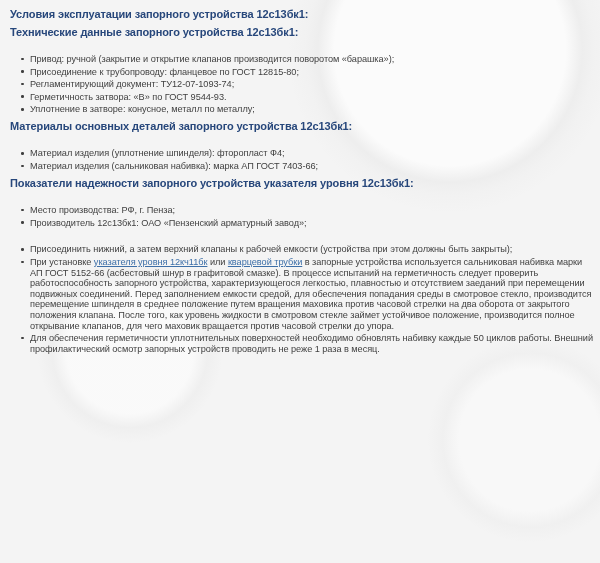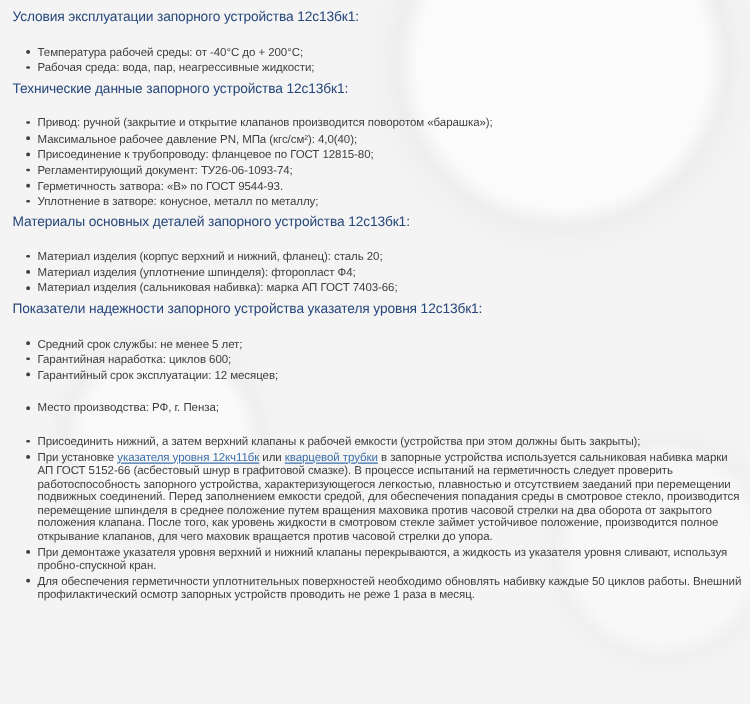--- a/index.html
+++ b/index.html
@@ -38,21 +38,21 @@
     background: radial-gradient(circle,
       rgba(255,255,255,0.4) 45%,
       rgba(120,120,120,0.03) 56%,
       rgba(255,255,255,0) 66%);
   }
   .content { position: relative; z-index: 1; }
   h2.hd {
     color: #27477b;
     font-size: 11px;
     line-height: 12.5px;
-    font-weight: normal;
+    font-weight: bold;
     letter-spacing: -0.1px;
     margin: 5px 0 0 0;
   }
   section:first-of-type h2.hd { margin-top: 0; }
   ul.bl {
     list-style: none;
     margin: 16px 0 0 0;
   }
   ul.bl li {
     position: relative;
@@ -82,64 +82,53 @@
 <body>
 
 <div class="watermark wm-1"></div>
 <div class="watermark wm-2"></div>
 <div class="watermark wm-3"></div>
 
 <div class="content">
 
   <section>
     <h2 class="hd">Условия эксплуатации запорного устройства 12с13бк1:</h2>
-    <ul class="bl">
-      <li>Температура рабочей среды: от -40°С до + 200°С;</li>
-      <li>Рабочая среда: вода, пар, неагрессивные жидкости;</li>
-    </ul>
   </section>
 
   <section>
     <h2 class="hd">Технические данные запорного устройства 12с13бк1:</h2>
     <ul class="bl">
       <li>Привод: ручной (закрытие и открытие клапанов производится поворотом «барашка»);</li>
-      <li>Максимальное рабочее давление PN, МПа (кгс/см²): 4,0(40);</li>
       <li>Присоединение к трубопроводу: фланцевое по ГОСТ 12815-80;</li>
-      <li>Регламентирующий документ: ТУ26-06-1093-74;</li>
+      <li>Регламентирующий документ: ТУ12-07-1093-74;</li>
       <li>Герметичность затвора: «В» по ГОСТ 9544-93.</li>
       <li>Уплотнение в затворе: конусное, металл по металлу;</li>
     </ul>
   </section>
 
   <section>
     <h2 class="hd">Материалы основных деталей запорного устройства 12с13бк1:</h2>
     <ul class="bl">
-      <li>Материал изделия (корпус верхний и нижний, фланец): сталь 20;</li>
       <li>Материал изделия (уплотнение шпинделя): фторопласт Ф4;</li>
       <li>Материал изделия (сальниковая набивка): марка АП ГОСТ 7403-66;</li>
     </ul>
   </section>
 
   <section>
     <h2 class="hd">Показатели надежности запорного устройства указателя уровня 12с13бк1:</h2>
-    <ul class="bl">
-      <li>Средний срок службы: не менее 5 лет;</li>
-      <li>Гарантийная наработка: циклов 600;</li>
-      <li>Гарантийный срок эксплуатации: 12 месяцев;</li>
-    </ul>
   </section>
 
   <section>
     <ul class="bl">
       <li>Место производства: РФ, г. Пенза;</li>
+      <li>Производитель 12с13бк1: ОАО «Пензенский арматурный завод»;</li>
     </ul>
   </section>
 
   <section>
     <ul class="bl">
       <li>Присоединить нижний, а затем верхний клапаны к рабочей емкости (устройства при этом должны быть закрыты);</li>
       <li><span>При установке </span><a class="lnk" href="#">указателя уровня 12кч11бк</a><span> или </span><a class="lnk" href="#">кварцевой трубки</a><span> в запорные устройства используется сальниковая набивка марки АП ГОСТ 5152-66 (асбестовый шнур в графитовой смазке). В процессе испытаний на герметичность следует проверить работоспособность запорного устройства, характеризующегося легкостью, плавностью и отсутствием заеданий при перемещении подвижных соединений. Перед заполнением емкости средой, для обеспечения попадания среды в смотровое стекло, производится перемещение шпинделя в среднее положение путем вращения маховика против часовой стрелки на два оборота от закрытого положения клапана. После того, как уровень жидкости в смотровом стекле займет устойчивое положение, производится полное открывание клапанов, для чего маховик вращается против часовой стрелки до упора.</span></li>
-      <li>При демонтаже указателя уровня верхний и нижний клапаны перекрываются, а жидкость из указателя уровня сливают, используя пробно-спускной кран.</li>
       <li>Для обеспечения герметичности уплотнительных поверхностей необходимо обновлять набивку каждые 50 циклов работы. Внешний профилактический осмотр запорных устройств проводить не реже 1 раза в месяц.</li>
     </ul>
   </section>
 
 </div>
 
 </body></html>

